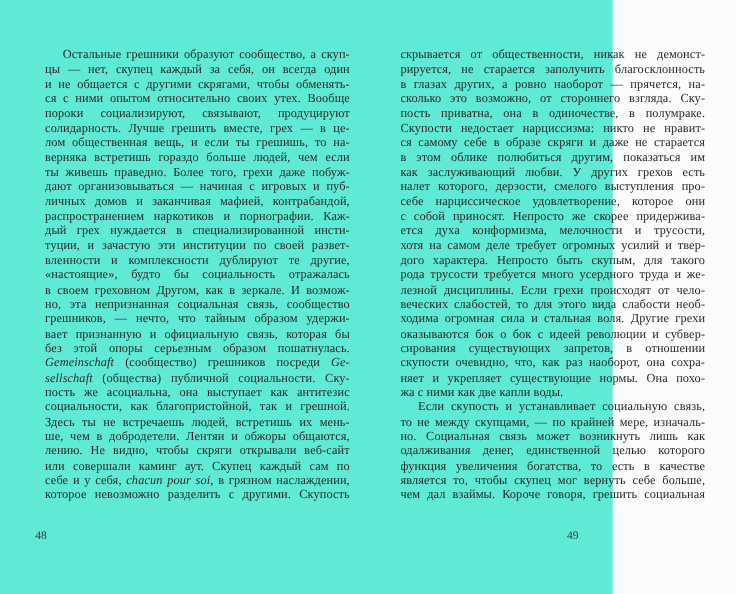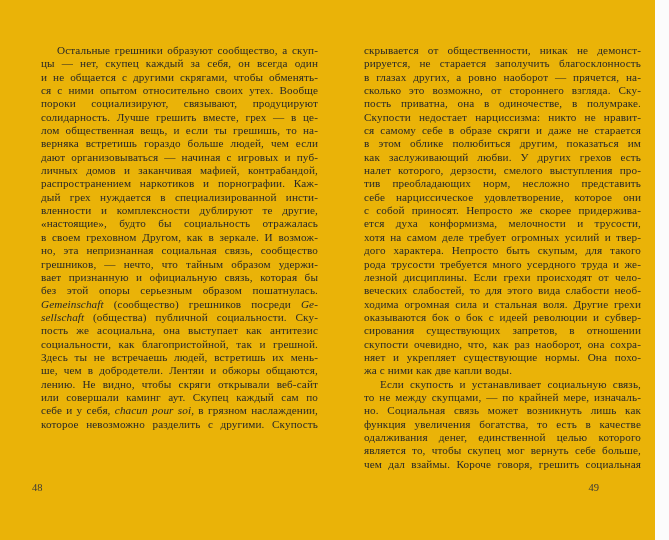--- a/index.html
+++ b/index.html
@@ -6,23 +6,23 @@
     margin: 0;
     padding: 0;
     width: 669px;
     height: 540px;
     background: #fcfcfc;
     overflow: hidden;
     font-family: "Liberation Serif", "DejaVu Serif", serif;
   }
   .spread {
     position: relative;
-    width: 655px;
+    width: 557px;
     height: 540px;
-    background: #eab308;
+    background: #5eead4;
   }
   .page-text {
     position: absolute;
     top: 44px;
     width: 277px;
     color: #282828;
     font-size: 11.2px;
     line-height: 13.35px;
     letter-spacing: 0.1px;
     -webkit-font-smoothing: antialiased;
@@ -39,39 +39,41 @@
   .line.indent   { text-indent: 16px; }
   .line.para-end { text-align-last: left; }
   .line i { font-style: italic; }
   .folio {
     position: absolute;
     top: 482px;
     font-size: 10.5px;
     color: #3a3a3a;
   }
   .folio-left  { left: 32px; }
-  .folio-right { right: 56px; margin-left: 32px; }
+  .folio-right { right: 31px; margin-left: 32px; }
 </style>
 </head>
 <body>
 
 <div class="spread">
   <div class="page-text left">
       <div class="line indent">Остальные грешники образуют сообщество, а скуп-</div>
       <div class="line">цы — нет, скупец каждый за себя, он всегда один</div>
       <div class="line">и не общается с другими скрягами, чтобы обменять-</div>
       <div class="line">ся с ними опытом относительно своих утех. Вообще</div>
       <div class="line">пороки социализируют, связывают, продуцируют</div>
       <div class="line">солидарность. Лучше грешить вместе, грех — в це-</div>
       <div class="line">лом общественная вещь, и если ты грешишь, то на-</div>
       <div class="line">верняка встретишь гораздо больше людей, чем если</div>
+      <div class="line">ты живешь праведно. Более того, грехи даже побуж-</div>
       <div class="line">дают организовываться — начиная с игровых и пуб-</div>
       <div class="line">личных домов и заканчивая мафией, контрабандой,</div>
       <div class="line">распространением наркотиков и порнографии. Каж-</div>
       <div class="line">дый грех нуждается в специализированной инсти-</div>
+      <div class="line">туции, и зачастую эти институции по своей развет-</div>
       <div class="line">вленности и комплексности дублируют те другие,</div>
       <div class="line">«настоящие», будто бы социальность отражалась</div>
       <div class="line">в своем греховном Другом, как в зеркале. И возмож-</div>
       <div class="line">но, эта непризнанная социальная связь, сообщество</div>
       <div class="line">грешников, — нечто, что тайным образом удержи-</div>
       <div class="line">вает признанную и официальную связь, которая бы</div>
       <div class="line">без этой опоры серьезным образом пошатнулась.</div>
       <div class="line"><i>Gemeinschaft</i><span> (сообщество) грешников посреди </span><i>Ge-</i></div>
       <div class="line"><i>sellschaft</i><span> (общества) публичной социальности. Ску-</span></div>
       <div class="line">пость же асоциальна, она выступает как антитезис</div>
@@ -88,40 +90,39 @@
       <div class="line">скрывается от общественности, никак не демонст-</div>
       <div class="line">рируется, не старается заполучить благосклонность</div>
       <div class="line">в глазах других, а ровно наоборот — прячется, на-</div>
       <div class="line">сколько это возможно, от стороннего взгляда. Ску-</div>
       <div class="line">пость приватна, она в одиночестве, в полумраке.</div>
       <div class="line">Скупости недостает нарциссизма: никто не нравит-</div>
       <div class="line">ся самому себе в образе скряги и даже не старается</div>
       <div class="line">в этом облике полюбиться другим, показаться им</div>
       <div class="line">как заслуживающий любви. У других грехов есть</div>
       <div class="line">налет которого, дерзости, смелого выступления про-</div>
-      <div class="line">тив преобладающих норм, несложно представить</div>
       <div class="line">себе нарциссическое удовлетворение, которое они</div>
       <div class="line">с собой приносят. Непросто же скорее придержива-</div>
       <div class="line">ется духа конформизма, мелочности и трусости,</div>
       <div class="line">хотя на самом деле требует огромных усилий и твер-</div>
       <div class="line">дого характера. Непросто быть скупым, для такого</div>
       <div class="line">рода трусости требуется много усердного труда и же-</div>
       <div class="line">лезной дисциплины. Если грехи происходят от чело-</div>
       <div class="line">веческих слабостей, то для этого вида слабости необ-</div>
       <div class="line">ходима огромная сила и стальная воля. Другие грехи</div>
       <div class="line">оказываются бок о бок с идеей революции и субвер-</div>
       <div class="line">сирования существующих запретов, в отношении</div>
       <div class="line">скупости очевидно, что, как раз наоборот, она сохра-</div>
       <div class="line">няет и укрепляет существующие нормы. Она похо-</div>
       <div class="line para-end">жа с ними как две капли воды.</div>
       <div class="line indent">Если скупость и устанавливает социальную связь,</div>
       <div class="line">то не между скупцами, — по крайней мере, изначаль-</div>
       <div class="line">но. Социальная связь может возникнуть лишь как</div>
+      <div class="line">одалживания денег, единственной целью которого</div>
       <div class="line">функция увеличения богатства, то есть в качестве</div>
-      <div class="line">одалживания денег, единственной целью которого</div>
       <div class="line">является то, чтобы скупец мог вернуть себе больше,</div>
       <div class="line">чем дал взаймы. Короче говоря, грешить социальная</div>
     </div>
 
   <div class="folio folio-left">48</div>
 
   <div class="folio folio-right">49</div>
 </div>
 
 </body></html>

